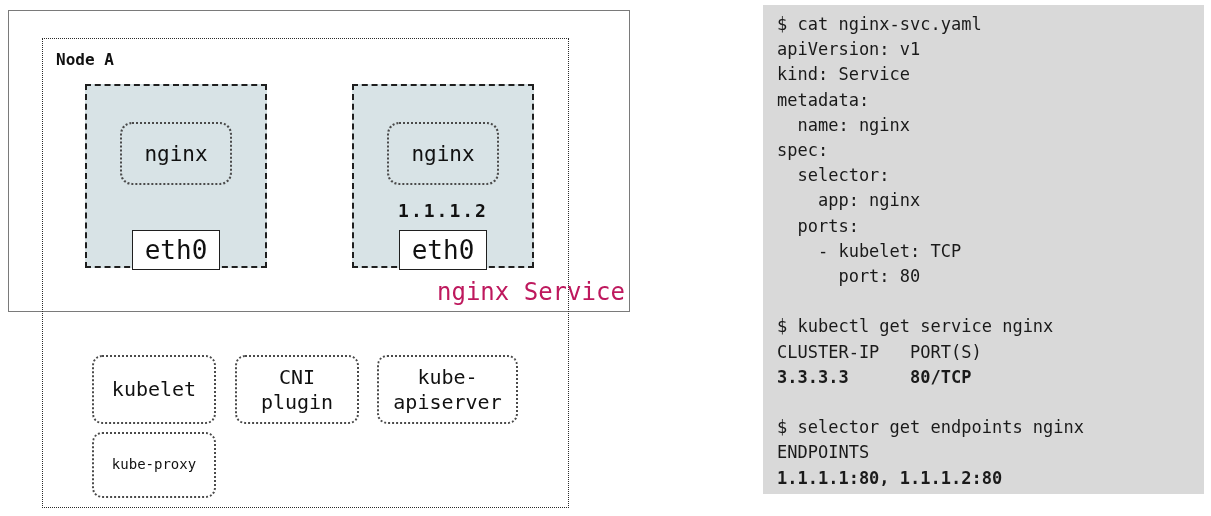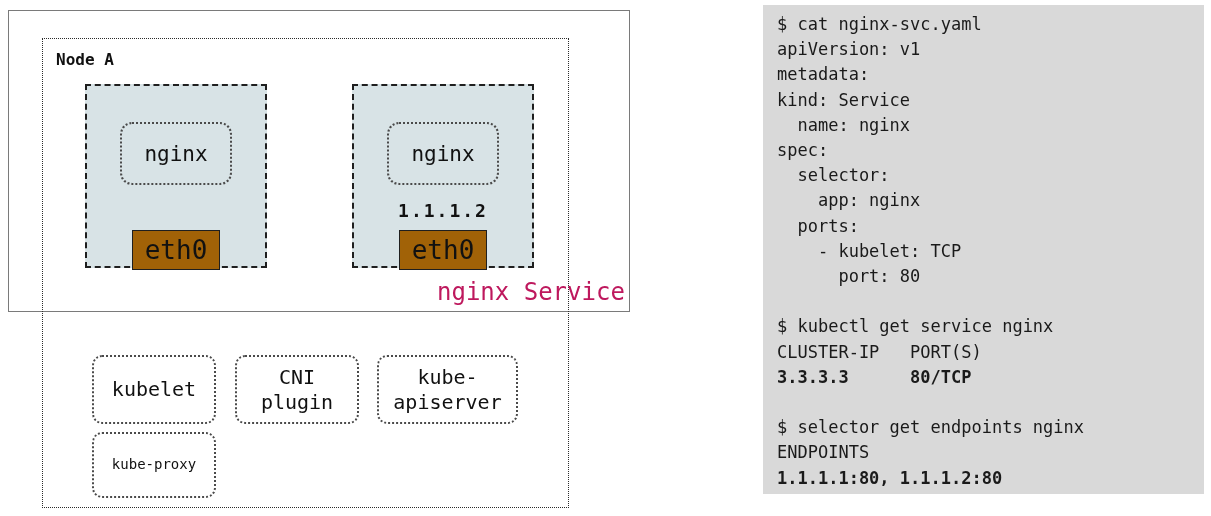--- a/index.html
+++ b/index.html
@@ -75,21 +75,21 @@
     letter-spacing: 2px;
   }
   .eth-box {
     position: absolute;
     left: 50%; top: 144px;
     transform: translateX(-50%);
     width: 88px; height: 40px;
     border: 1.5px solid #1f1f1f;
     display: flex; align-items: center; justify-content: center;
     font-size: 26px;
-    background: #a16207;
+    background: #ffffff;
     z-index: 2;
   }
   .component {
     position: absolute;
     border: 2px dotted #4a4a4a;
     border-radius: 10px;
     display: flex; align-items: center; justify-content: center;
     text-align: center;
     font-size: 20px;
     line-height: 1.25;
@@ -146,22 +146,22 @@
   <div class="component comp-kubelet">kubelet</div>
   <div class="component comp-cni">CNI
 plugin</div>
   <div class="component comp-apiserver">kube-
 apiserver</div>
   <div class="component comp-kubeproxy">kube-proxy</div>
 
   <div class="terminal">
     <div class="term-line">$ cat nginx-svc.yaml</div>
     <div class="term-line">apiVersion: v1</div>
+    <div class="term-line">kind: Service</div>
     <div class="term-line">metadata:</div>
-    <div class="term-line">kind: Service</div>
     <div class="term-line">  name: nginx</div>
     <div class="term-line">spec:</div>
     <div class="term-line">  selector:</div>
     <div class="term-line">    app: nginx</div>
     <div class="term-line">  ports:</div>
     <div class="term-line">    - kubelet: TCP</div>
     <div class="term-line">      port: 80</div>
     <div class="term-line"></div>
     <div class="term-line">$ kubectl get service nginx</div>
     <div class="term-line">CLUSTER-IP   PORT(S)</div>

